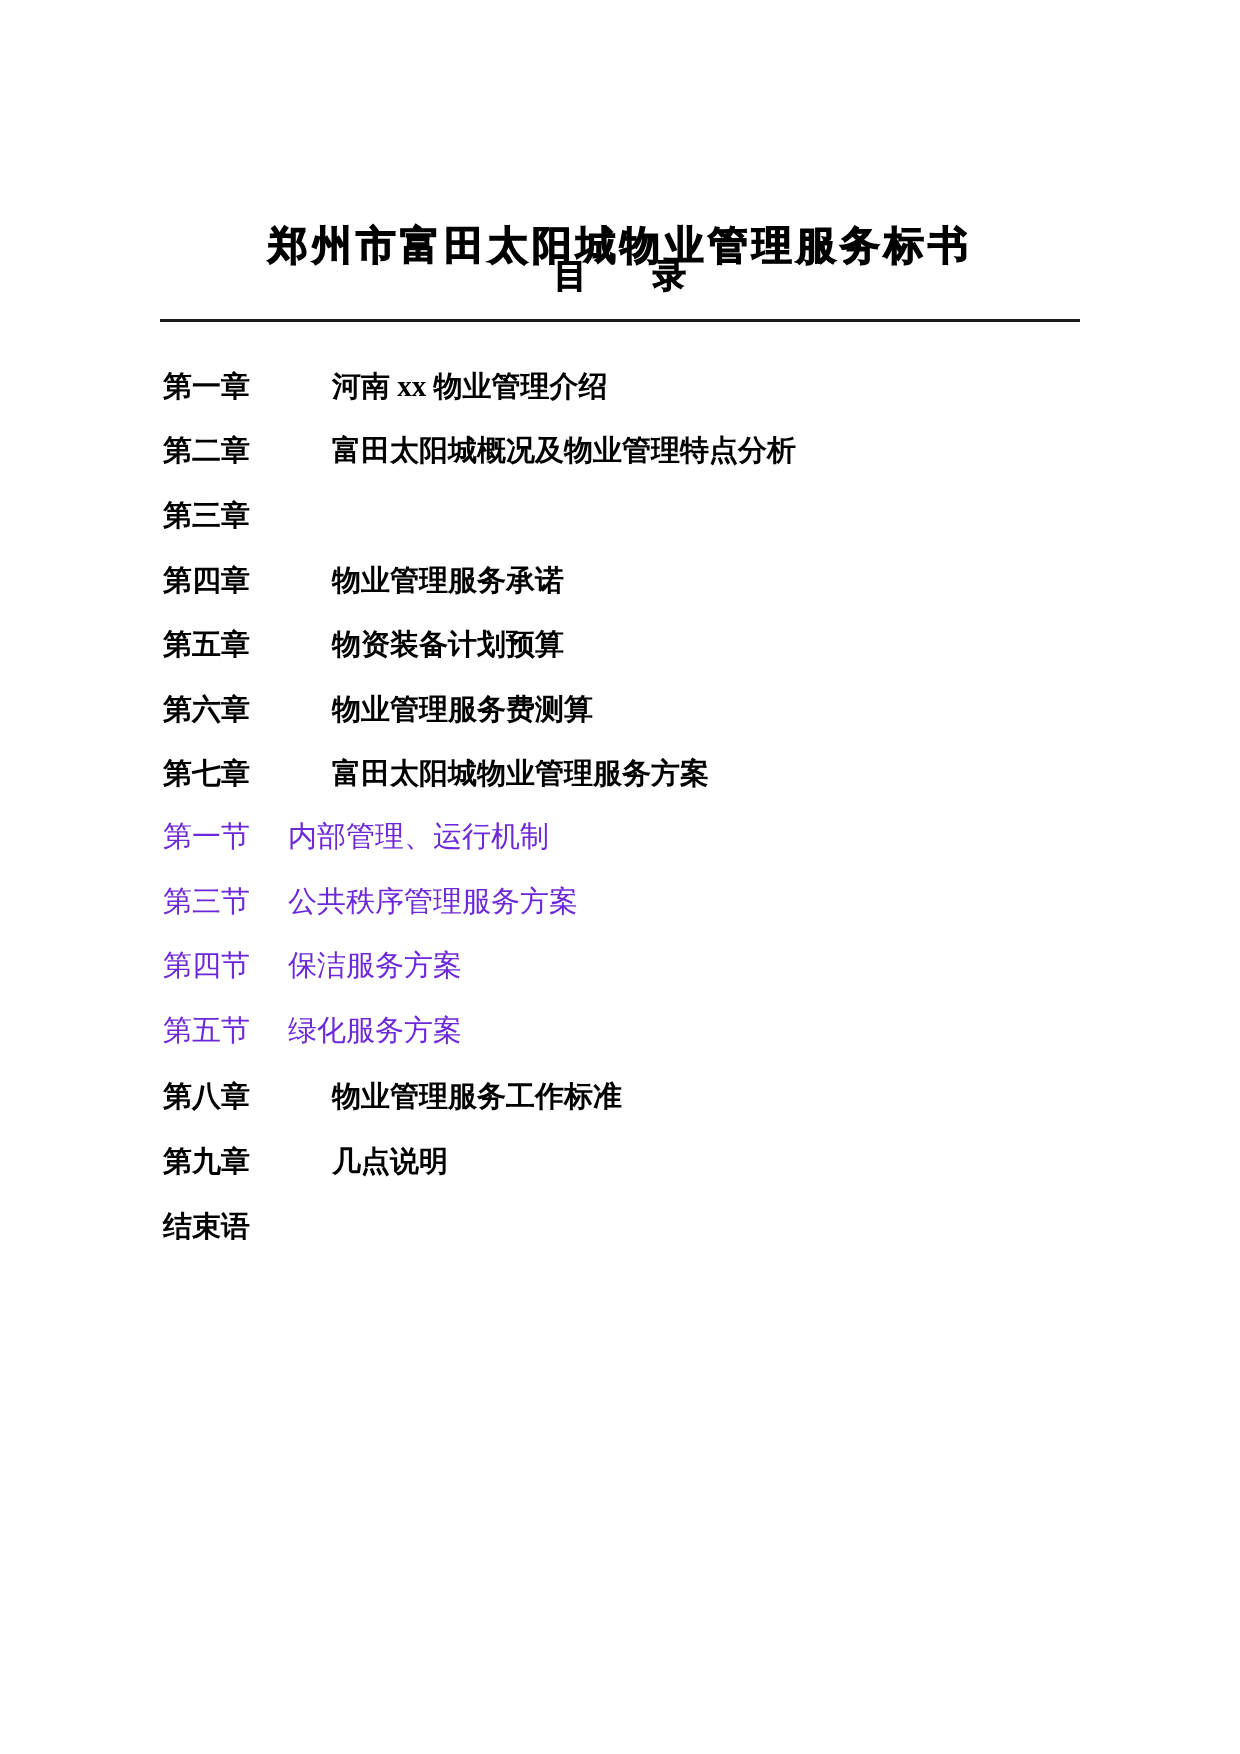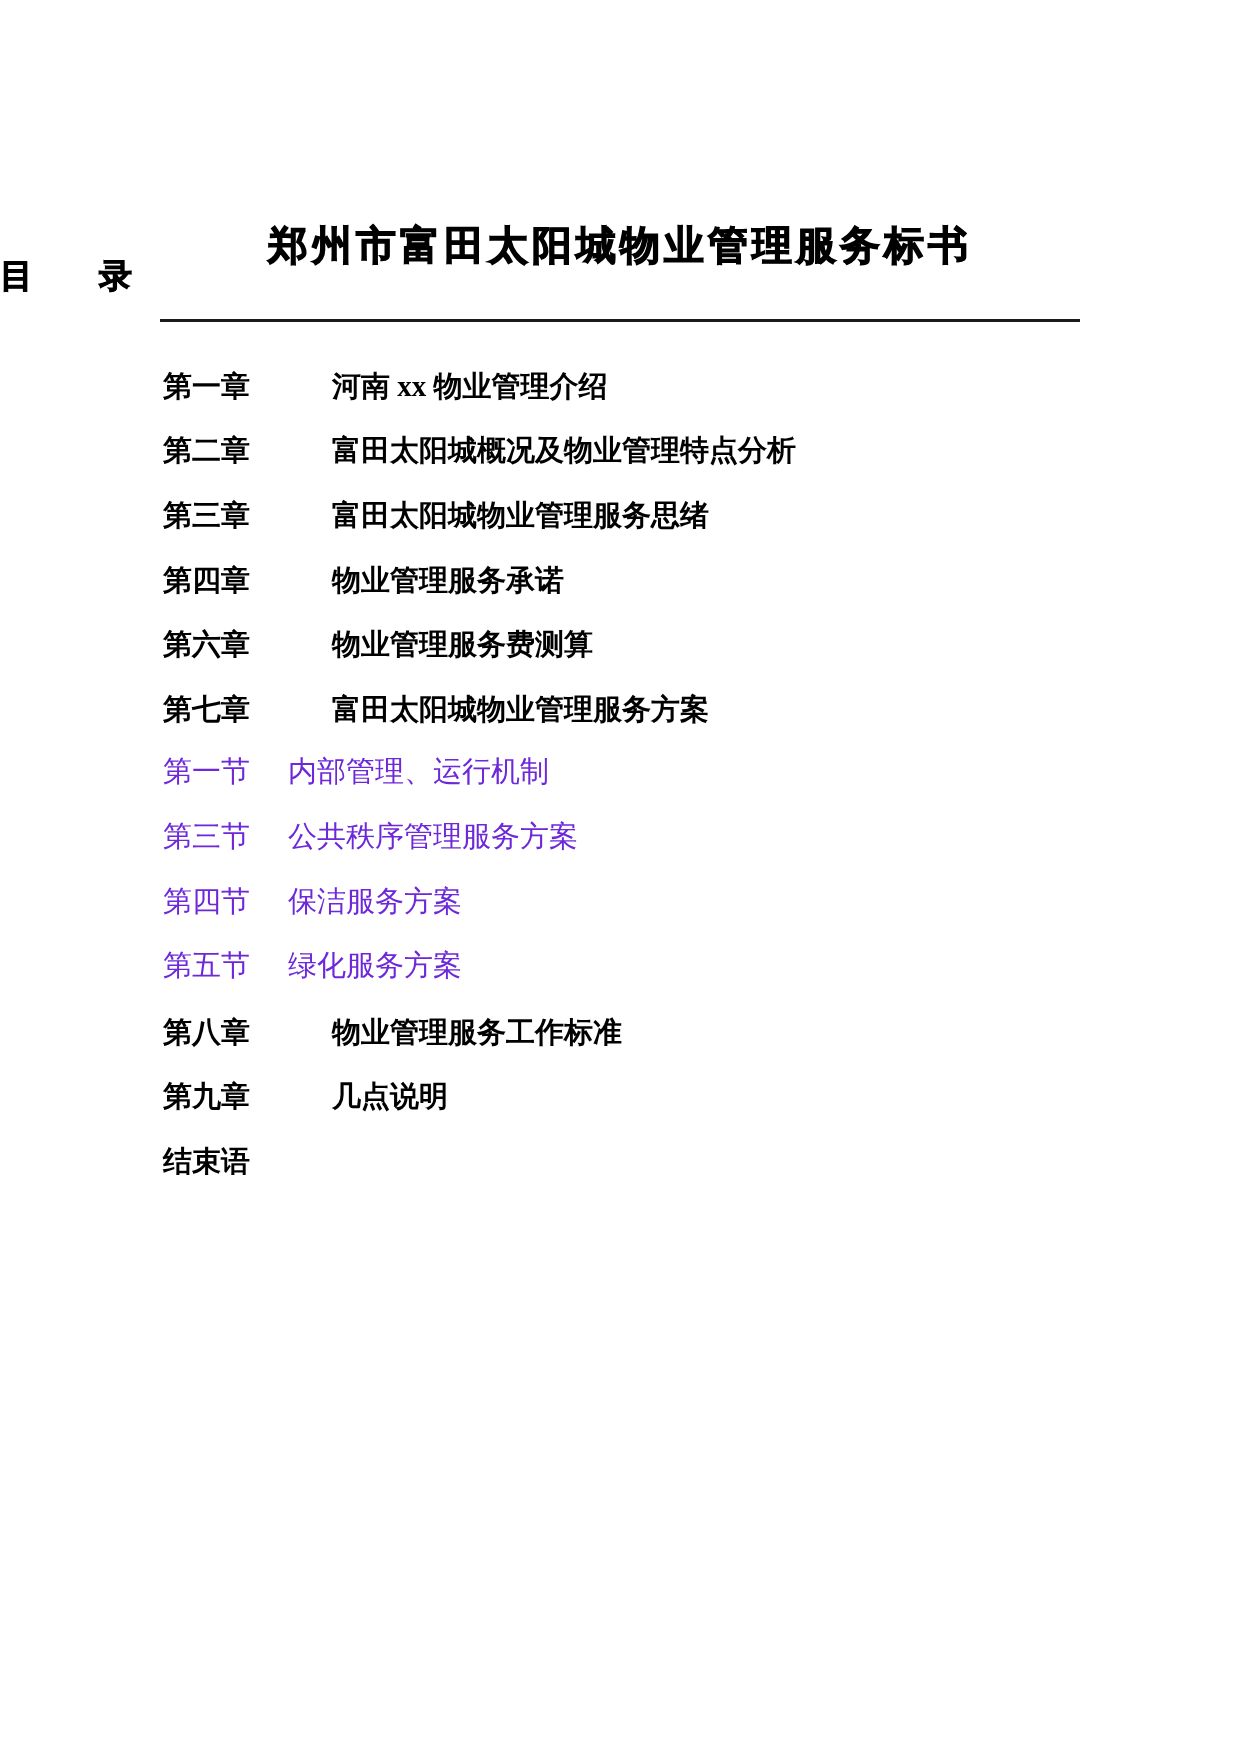--- a/index.html
+++ b/index.html
@@ -32,20 +32,21 @@
     color: #000000;
     -webkit-text-stroke: 1.2px #000000;
     white-space: nowrap;
     margin-top: 32px;
   }
   .toc-heading {
     position: absolute;
     top: 254px;
     left: 0;
     width: 100%;
+    text-align: center;
     font-family: "Liberation Sans", sans-serif;
     font-weight: 900;
     font-size: 33px;
     color: #000000;
     -webkit-text-stroke: 1px #000000;
     white-space: pre;
   }
   .rule {
     position: absolute;
     top: 319px;
@@ -97,28 +98,31 @@
     <span class="title">河南 xx 物业管理介绍</span>
   </div>
 
   <div class="toc-row chapter">
     <span class="label">第二章</span>
     <span class="title">富田太阳城概况及物业管理特点分析</span>
   </div>
 
   <div class="toc-row chapter">
     <span class="label">第三章</span>
-    <span class="title">富田太阳城物业管理服务思绪</span>
   </div>
 
   <div class="toc-row chapter">
     <span class="label">第四章</span>
     <span class="title">物业管理服务承诺</span>
   </div>
 
+  <div class="toc-row chapter">
+    <span class="label">第五章</span>
+    <span class="title">物资装备计划预算</span>
+  </div>
 
   <div class="toc-row chapter">
     <span class="label">第六章</span>
     <span class="title">物业管理服务费测算</span>
   </div>
 
   <div class="toc-row chapter">
     <span class="label">第七章</span>
     <span class="title">富田太阳城物业管理服务方案</span>
   </div>

